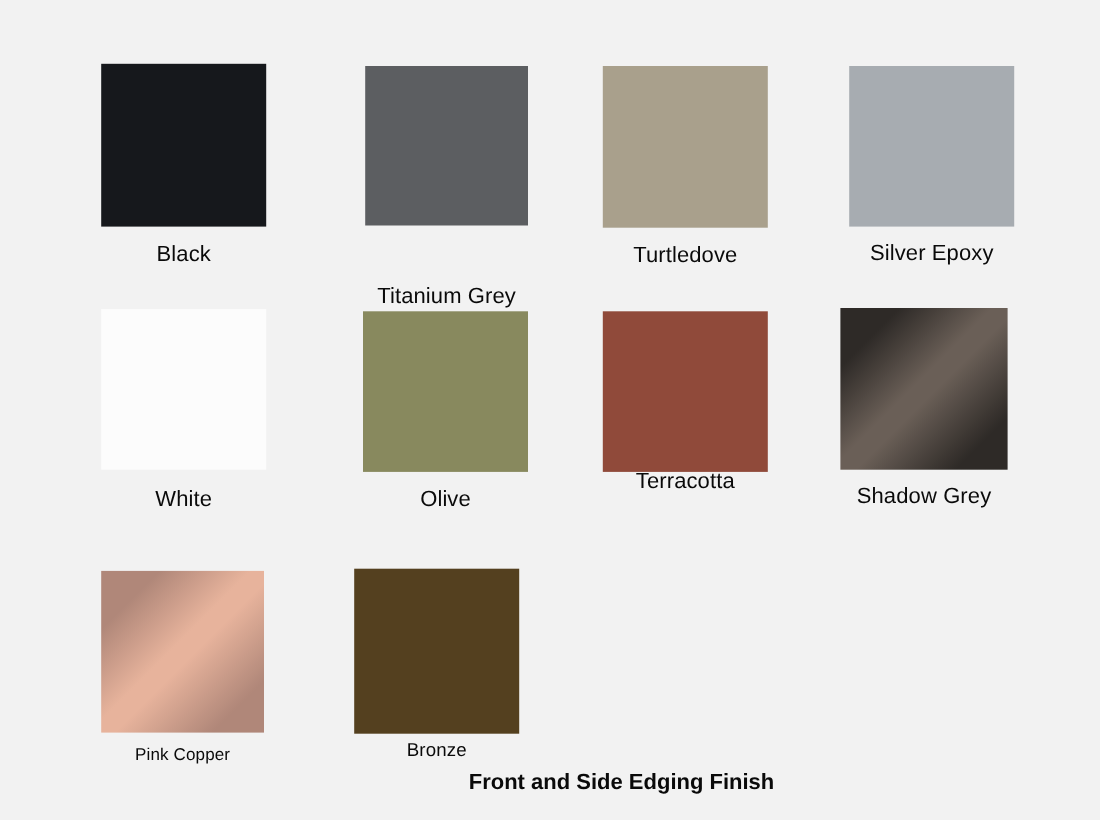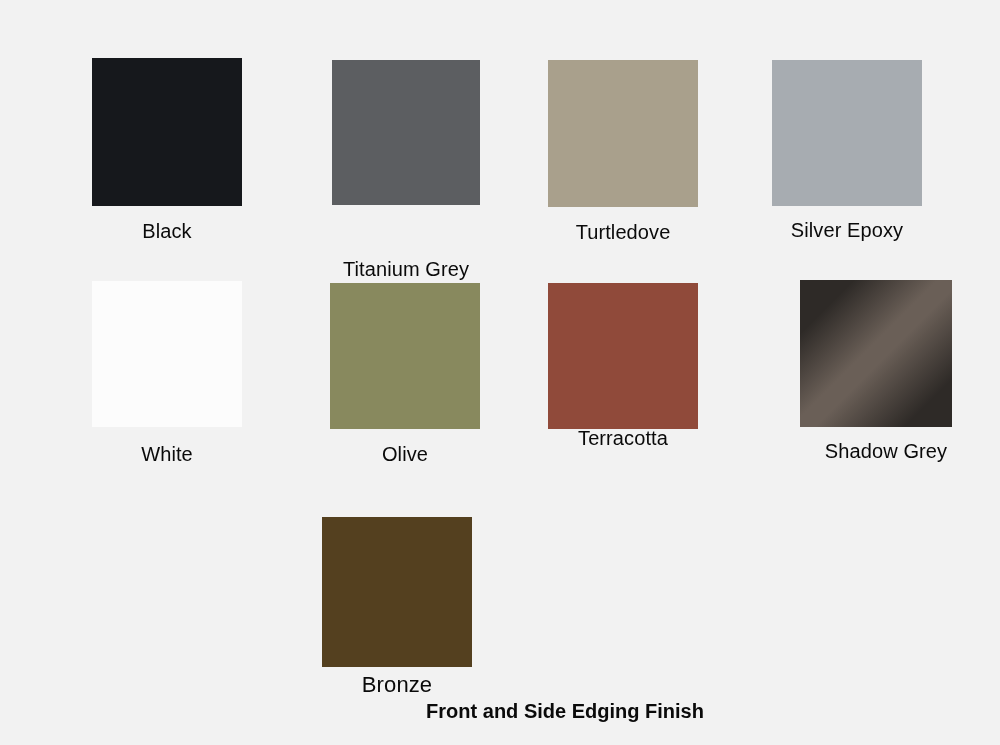--- a/index.html
+++ b/index.html
@@ -38,21 +38,21 @@
     font-weight: normal;
     color: #0a0a0a;
     font-size: 20px;
     letter-spacing: 0.1px;
   }
 
   .swatch-label.small {
     font-size: 15.5px;
   }
   .swatch-label.mid {
-    font-size: 22px;
+    font-size: 17px;
   }
 
   #board-caption {
     position: absolute;
     white-space: nowrap;
     font-weight: bold;
     color: #0a0a0a;
     font-size: 20px;
     transform: translateX(-50%);
     margin-left: 12px;
@@ -83,23 +83,27 @@
       <div class="swatch-label" style="top: 162px;">White</div>
     </div>
     <div class="swatch-cell" style="left: 330px; top: 283px; width: 150px; height: 206px;">
       <div class="swatch-chip" style="width: 150px; height: 146px; background: rgb(136, 137, 94);"></div>
       <div class="swatch-label" style="top: 160px;">Olive</div>
     </div>
     <div class="swatch-cell" style="left: 548px; top: 283px; width: 150px; height: 206px;">
       <div class="swatch-chip" style="width: 150px; height: 146px; background: rgb(144, 74, 58);"></div>
       <div class="swatch-label" style="top: 144px; text-align: right;">Terracotta</div>
     </div>
-    <div class="swatch-cell" style="left: 800px; top: 280px; width: 152px; height: 207px; padding-left: 20px;">
+    <div class="swatch-cell" style="left: 764px; top: 280px; width: 152px; height: 207px;">
       <div class="swatch-chip" style="width: 152px; height: 147px; background: linear-gradient(135deg, rgb(46, 42, 39) 0%, rgb(46, 42, 39) 18%, rgb(106, 95, 87) 46%, rgb(106, 95, 87) 54%, rgb(46, 42, 39) 84%, rgb(46, 42, 39) 100%);"></div>
       <div class="swatch-label" style="top: 160px;">Shadow Grey</div>
+    </div>
+    <div class="swatch-cell" style="left: 92px; top: 519px; width: 148px; height: 207px;">
+      <div class="swatch-chip" style="width: 148px; height: 147px; background: linear-gradient(135deg, rgb(176, 135, 121) 0%, rgb(176, 135, 121) 18%, rgb(231, 179, 156) 46%, rgb(231, 179, 156) 54%, rgb(176, 135, 121) 84%, rgb(176, 135, 121) 100%);"></div>
+      <div class="swatch-label small" style="top: 159px;">Pink Copper</div>
     </div>
     <div class="swatch-cell" style="left: 322px; top: 517px; width: 150px; height: 210px;">
       <div class="swatch-chip" style="width: 150px; height: 150px; background: rgb(84, 64, 31);"></div>
       <div class="swatch-label mid" style="top: 155px;">Bronze</div>
     </div>
   </div>
 
 <div id="board-caption" style="left: 553px; top: 700px;">Front and Side Edging Finish</div>
 
 </body></html>

